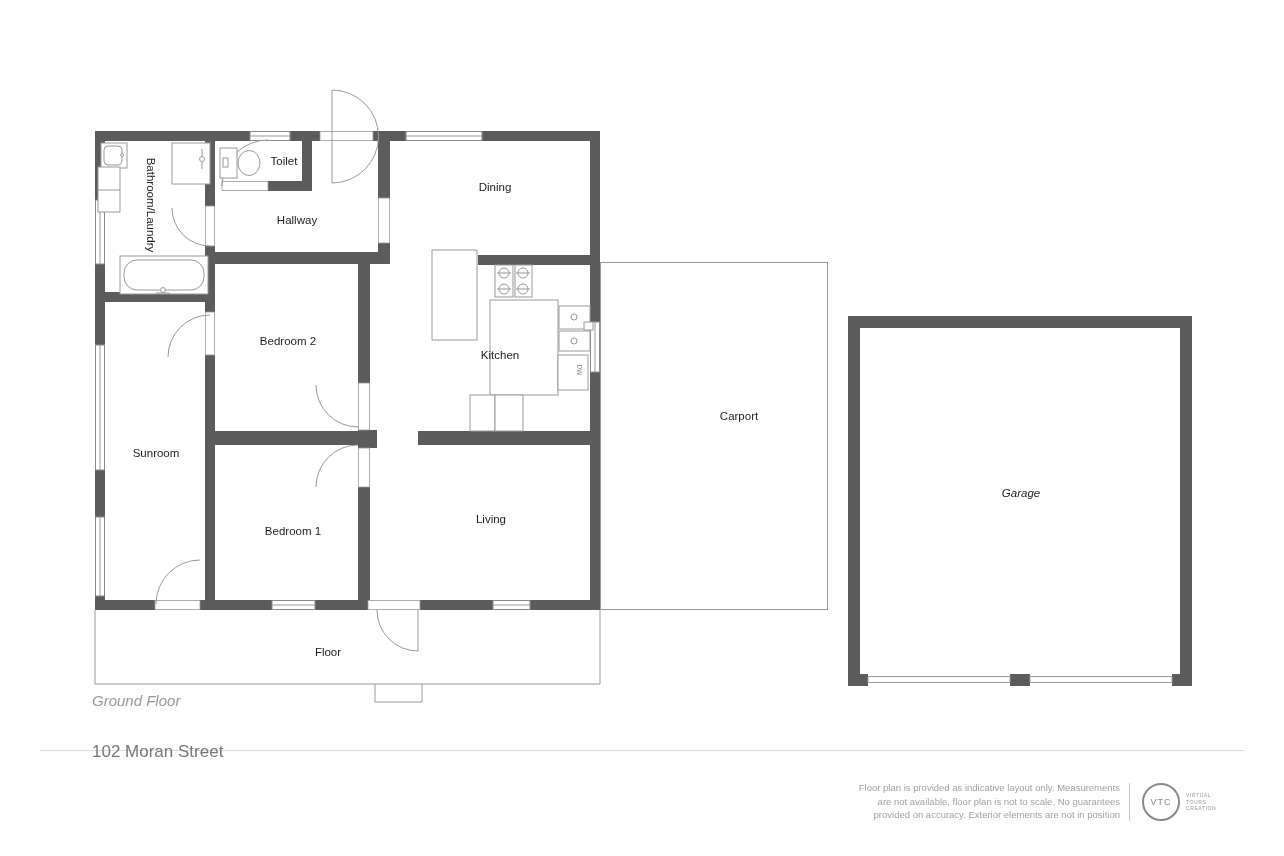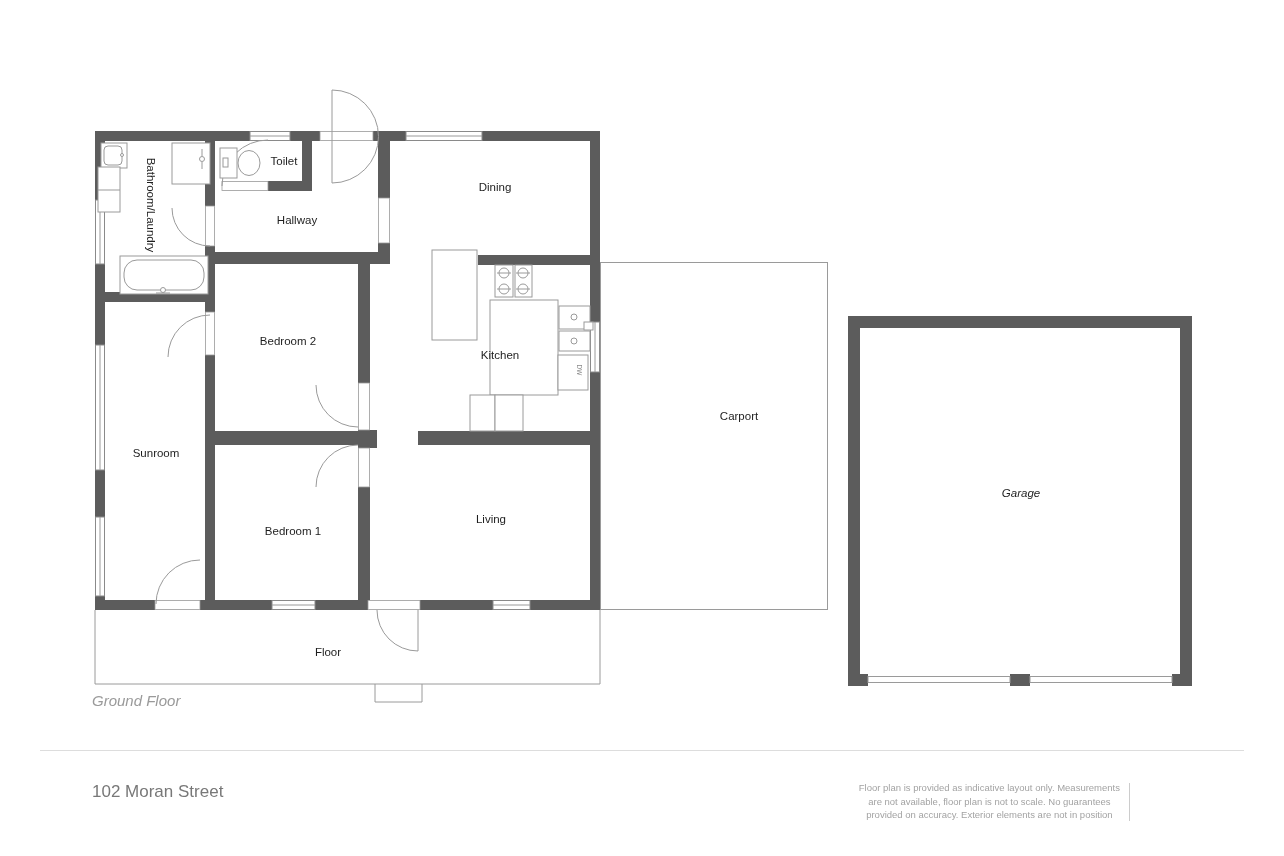--- a/index.html
+++ b/index.html
@@ -9,22 +9,22 @@
   .wall{fill:#5c5c5c;stroke:none;}
   .win{fill:#ffffff;stroke:#8a8a8a;stroke-width:1;}
   .open{fill:#ffffff;stroke:#9a9a9a;stroke-width:0.8;}
   .thin{fill:none;stroke:#9a9a9a;stroke-width:1;}
   .fix{fill:#ffffff;stroke:#9a9a9a;stroke-width:1;}
   .dwtxt{font-family:"Liberation Sans",sans-serif;font-size:6.5px;fill:#8a8a8a;}
   .room-label{position:absolute;transform:translate(-50%,-50%);font-size:11.5px;color:#1e1e1e;white-space:nowrap;}
   .room-label.rot{transform:translate(-50%,-50%) rotate(90deg);}
   .floor-label{position:absolute;left:92px;top:692px;font-style:italic;font-size:15px;color:#9a9a9a;}
   .footer-divider{position:absolute;left:40px;top:750px;width:1204px;border-top:1px solid #dddddd;}
-  .address{position:absolute;left:92px;top:782px;font-size:17px;color:#787878;}
-  .disclaimer{position:absolute;right:164px;top:781px;text-align:center;font-size:9.5px;line-height:13.5px;color:#a3a3a3;margin-left:28px;}
+  .address{position:absolute;left:92px;top:742px;font-size:17px;color:#787878;}
+  .disclaimer{position:absolute;right:164px;top:781px;text-align:right;font-size:9.5px;line-height:13.5px;color:#a3a3a3;margin-left:28px;}
   .footer-sep{position:absolute;left:1129px;top:783px;width:1px;height:38px;background:#cccccc;}
   .logo{position:absolute;left:1142px;top:783px;width:110px;height:40px;}
   .logo-circle{position:absolute;left:0;top:0;width:34px;height:34px;border:2px solid #8a8a8a;border-radius:50%;
     display:flex;align-items:center;justify-content:center;font-size:9px;letter-spacing:1px;color:#8a8a8a;}
   .logo-name{position:absolute;left:44px;top:9px;font-size:5px;line-height:6.5px;letter-spacing:0.6px;color:#9a9a9a;}
 </style>
 </head>
 <body>
 
 <div class="canvas">
@@ -211,14 +211,22 @@
   <div class="address">102 Moran Street</div>
 
   <div class="disclaimer">
     <div>Floor plan is provided as indicative layout only. Measurements</div>
     <div>are not available, floor plan is not to scale. No guarantees</div>
     <div>provided on accuracy. Exterior elements are not in position</div>
   </div>
 
   <div class="footer-sep"></div>
 
+  <div class="logo">
+    <div class="logo-circle">VTC</div>
+    <div class="logo-name">
+      <div>VIRTUAL</div>
+      <div>TOURS</div>
+      <div>CREATION</div>
+    </div>
+  </div>
 
 </div>
 
 </body></html>

